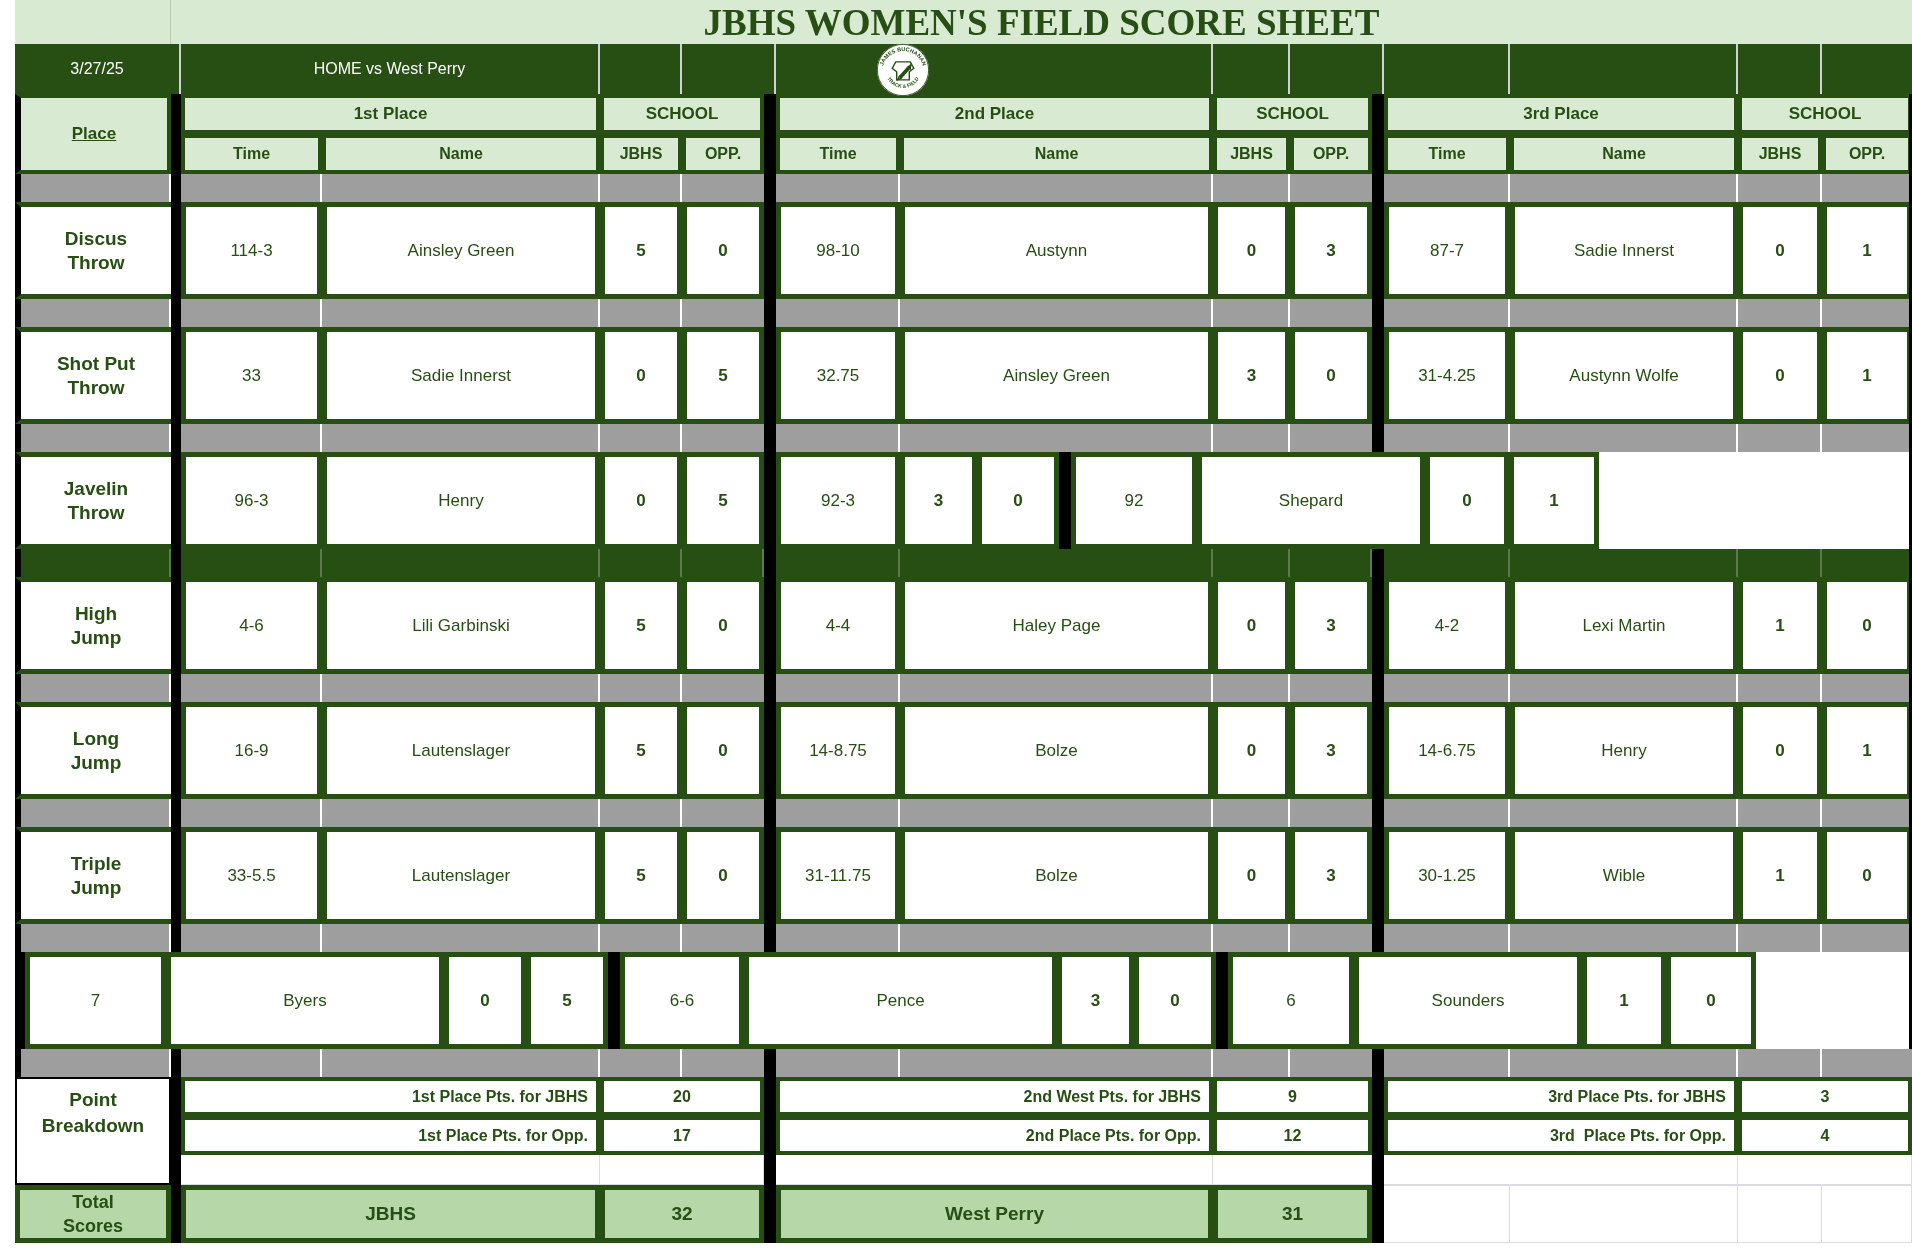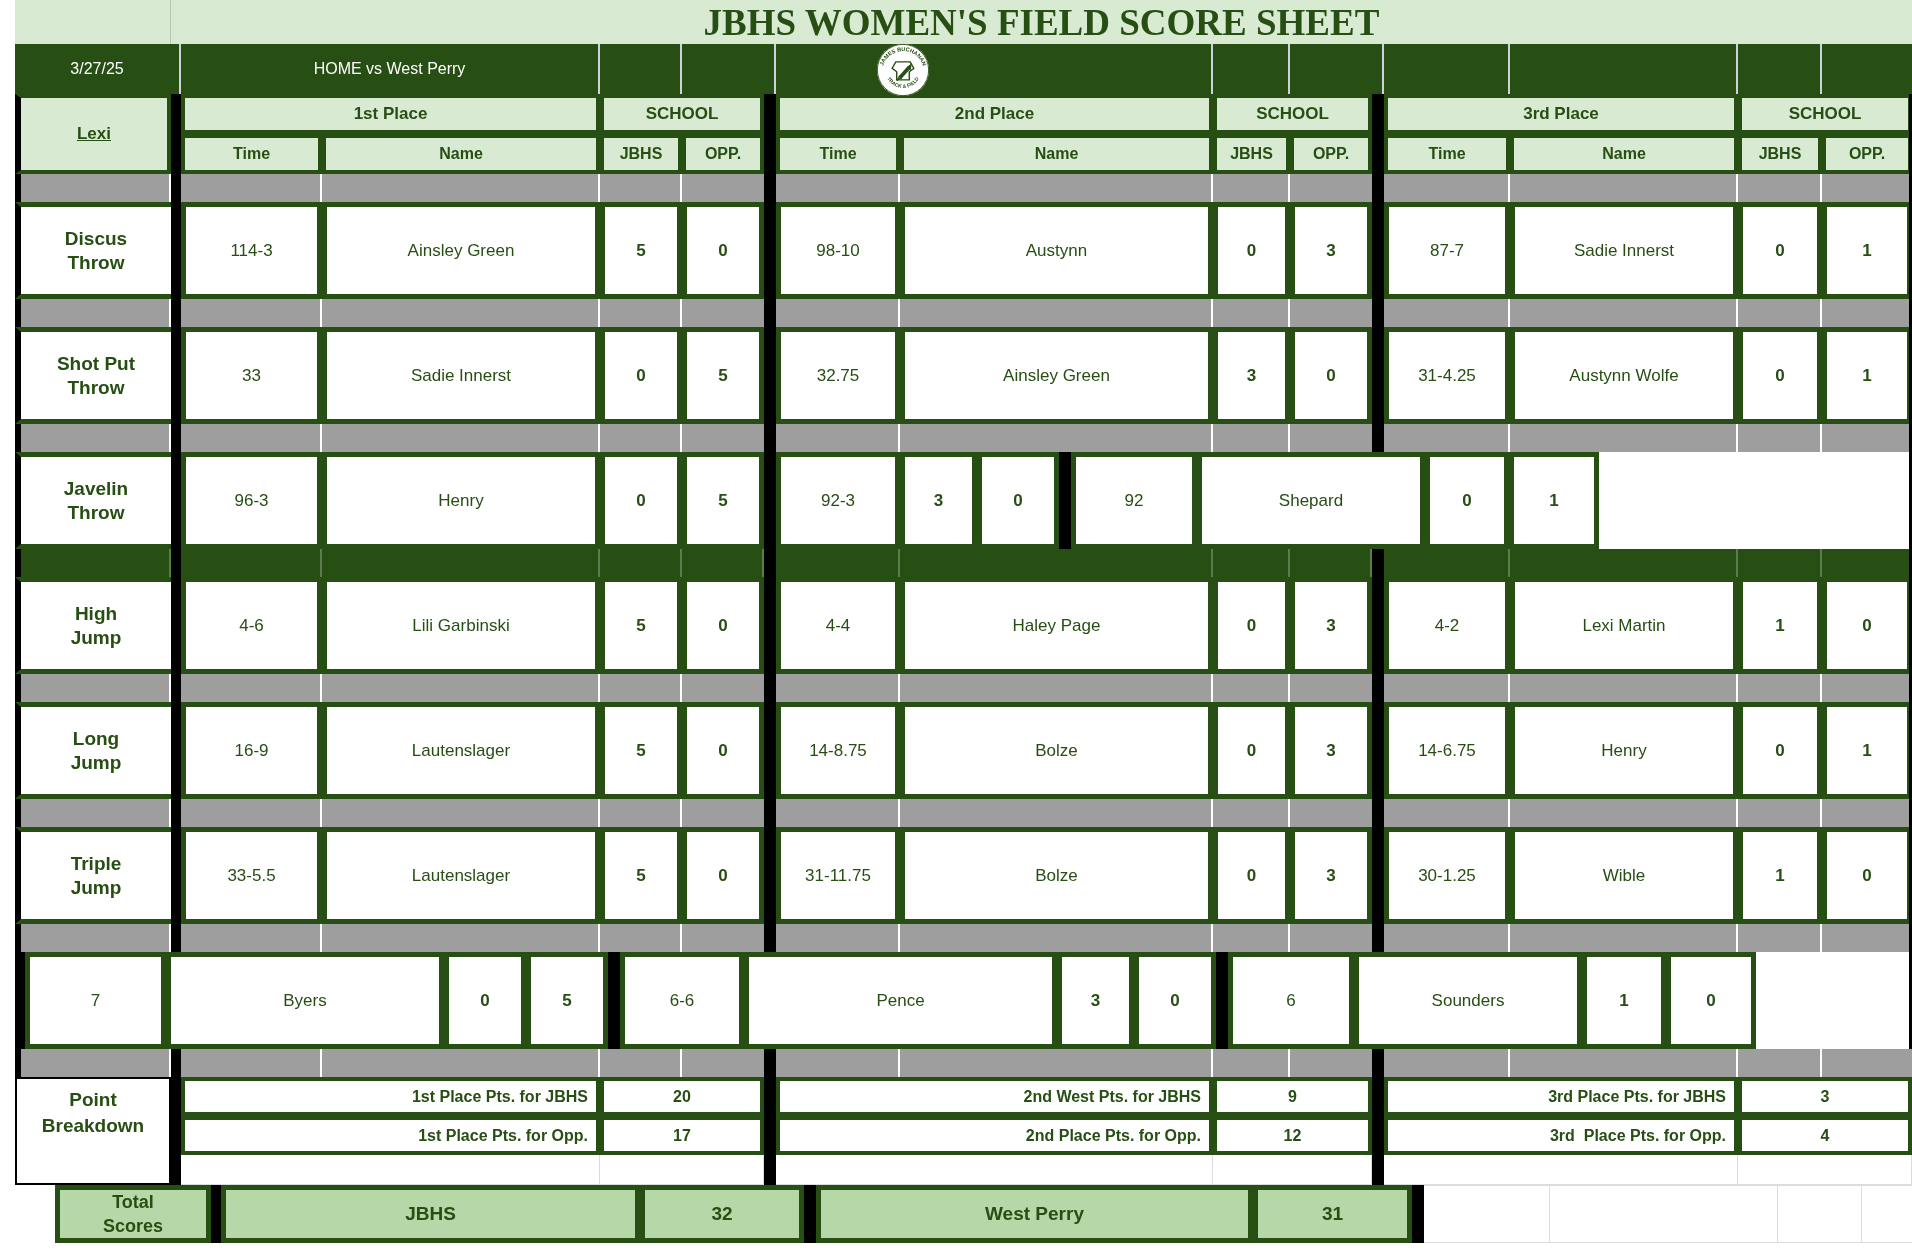--- a/index.html
+++ b/index.html
@@ -43,21 +43,21 @@
   
   .pbzone{display:flex;height:108px;}
   .pb-label{width:156px;height:108px;background:#fff;border:2px solid #000;display:flex;flex-direction:column;align-items:center;justify-content:flex-start;padding-top:8px;font-weight:bold;font-size:19px;line-height:26px;flex:none;}
   .pbcol{display:flex;flex-direction:column;flex:none;}
   .pbrow{display:flex;height:39px;}
   .pbrow .cell{font-size:16px;font-weight:bold;border-width:4px;}
   .pbrow .lbl{justify-content:flex-end;padding-right:8px;white-space:pre;}
   .emptyrow{display:flex;height:30px;background:#fff;}
   .emptyrow .e{background:#fff;border-right:1px solid #dadce0;border-bottom:1px solid #dadce0;flex:none;}
   
-  .totalrow{height:58px;padding-left:40px;}
+  .totalrow{height:58px;}
   .tcell{background:#b6d7a8;border:5px solid #274e13;display:flex;align-items:center;justify-content:center;font-weight:bold;font-size:19px;color:#274e13;flex:none;text-align:center;}
   .tcell.two{flex-direction:column;line-height:24px;font-size:18px;}
   .plain{background:#fff;border:1px solid #dadce0;border-left:none;flex:none;}
   .bottomstrip{height:9px;background:#fff;}
   .edge-line{position:absolute;right:0;top:94px;width:3px;height:955px;background:#000;}
 </style>
 </head>
 <body>
 
 <div class="sheet">
@@ -104,21 +104,21 @@
     <div class="dcell" style="width:94px"></div>
     <div class="dcell" style="width:126px"></div>
     <div class="dcell" style="width:228px"></div>
     <div class="dcell" style="width:84px"></div>
     <div class="dcell last" style="width:90px"></div>
   </div>
 
   <div class="hdr">
     <div class="gut"></div>
     <div class="hcell ev-hd">
-        <span>Lexi</span>
+        <span>Place</span>
       </div>
     <div class="blk" style="width:10px;height:80px"></div>
     <div class="grp" style="width:583px">
       <div class="hrow">
         <div class="hcell" style="width:419px">1st Place</div>
         <div class="hcell" style="width:164px">SCHOOL</div>
       </div>
       <div class="hrow sub">
         <div class="hcell" style="width:141px">Time</div>
         <div class="hcell" style="width:278px">Name</div>

